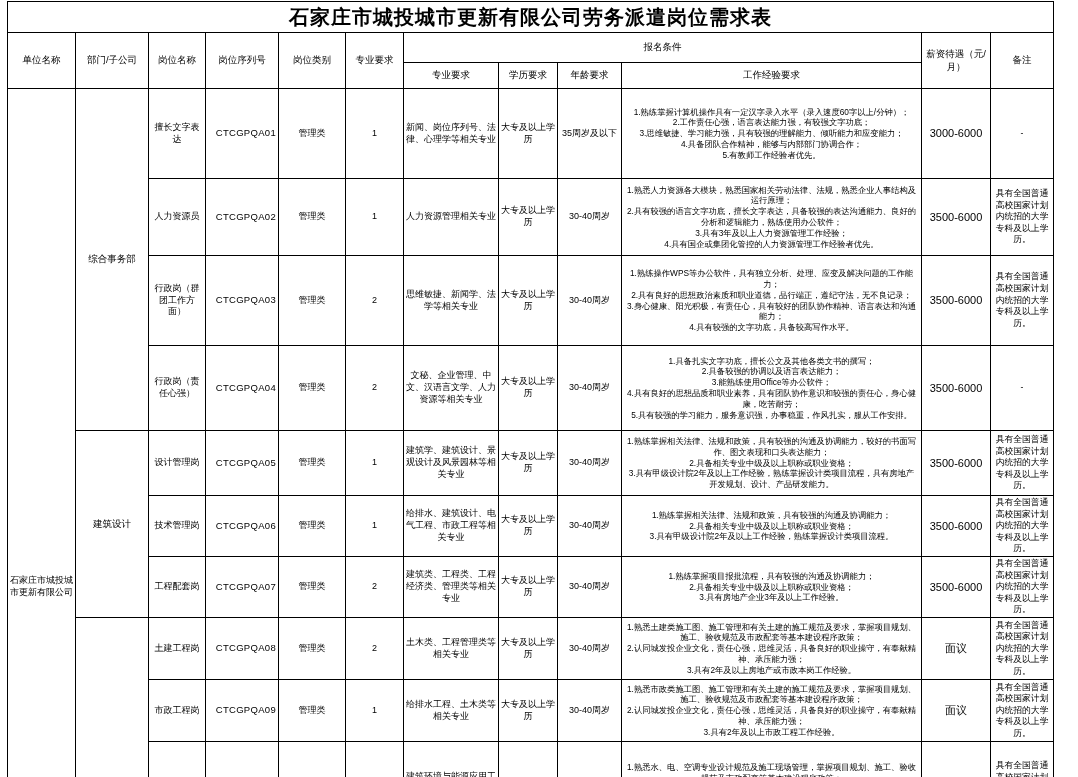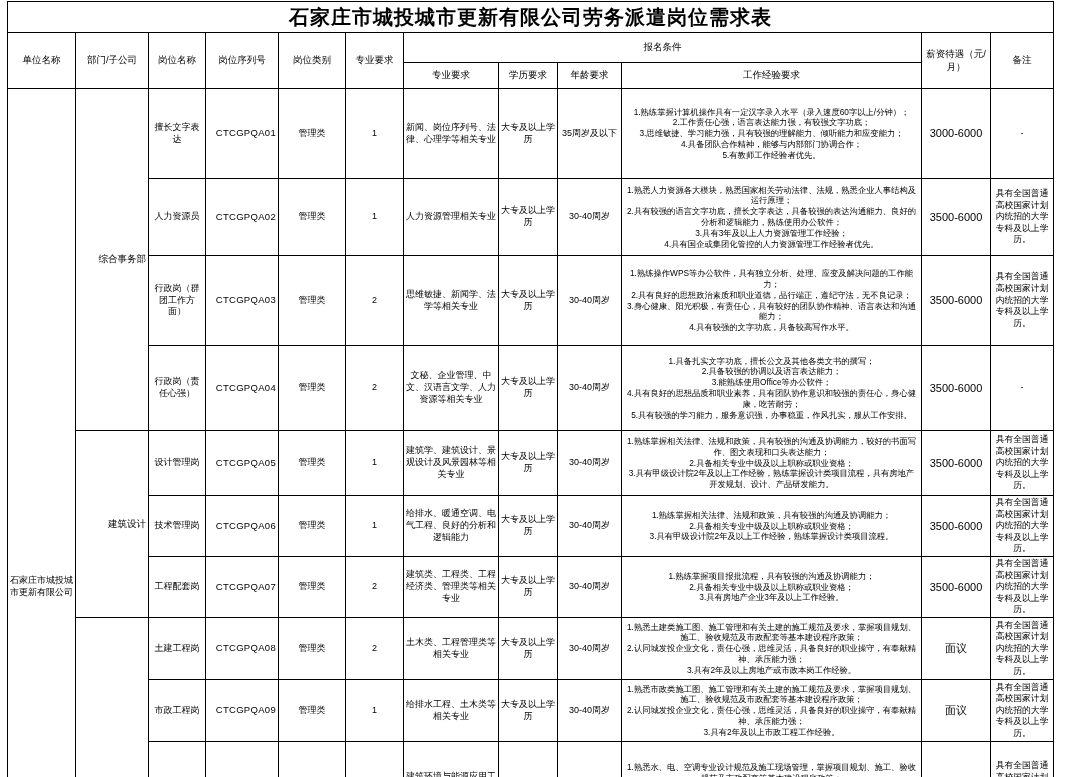--- a/index.html
+++ b/index.html
@@ -22,21 +22,21 @@
   tr.title-row td {
     font-size: 20px; font-weight: bold; letter-spacing: 1px;
     height: 31px;
   }
   thead td.hdr { font-size: 9.5px; }
   td.cell-exp {
     text-align: center; white-space: pre-wrap;
     font-size: 8.3px; line-height: 1.3; padding: 2px 3px;
   }
   td.cell-unit { vertical-align: top; padding-top: 486px; font-size: 9px; }
-  td.cell-dept { font-size: 9.5px; text-align: right; }
+  td.cell-dept { font-size: 9.5px; }
   td.dept-bottom { vertical-align: bottom; padding-bottom: 30px; }
   td.cell-serial { font-size: 9.5px; letter-spacing: 0.3px; text-align: right; }
   td.cell-salary { font-size: 11px; }
   td.cell-remark { font-size: 8.8px; }
 </style>
 </head>
 <body>
 
 <div class="page">
   <table>
@@ -154,21 +154,21 @@
 2.具备相关专业中级及以上职称或职业资格；
 3.具有甲级设计院2年及以上工作经验，熟练掌握设计类项目流程，具有房地产开发规划、设计、产品研发能力。</td>
           <td class="cell-salary">3500-6000</td>
           <td class="cell-remark">具有全国普通高校国家计划内统招的大学专科及以上学历。</td>
         </tr>
         <tr style="height: 48px;">
           <td>技术管理岗</td>
           <td class="cell-serial">CTCGPQA06</td>
           <td>管理类</td>
           <td>1</td>
-          <td>给排水、暖通空调、电气工程、良好的分析和逻辑能力</td>
+          <td>给排水、建筑设计、电气工程、市政工程等相关专业</td>
           <td>大专及以上学历</td>
           <td>30-40周岁</td>
           <td class="cell-exp">1.熟练掌握相关法律、法规和政策，具有较强的沟通及协调能力；
 2.具备相关专业中级及以上职称或职业资格；
 3.具有甲级设计院2年及以上工作经验，熟练掌握设计类项目流程。</td>
           <td class="cell-salary">3500-6000</td>
           <td class="cell-remark">具有全国普通高校国家计划内统招的大学专科及以上学历。</td>
         </tr>
         <tr style="height: 50px;">
           <td>工程配套岗</td>

